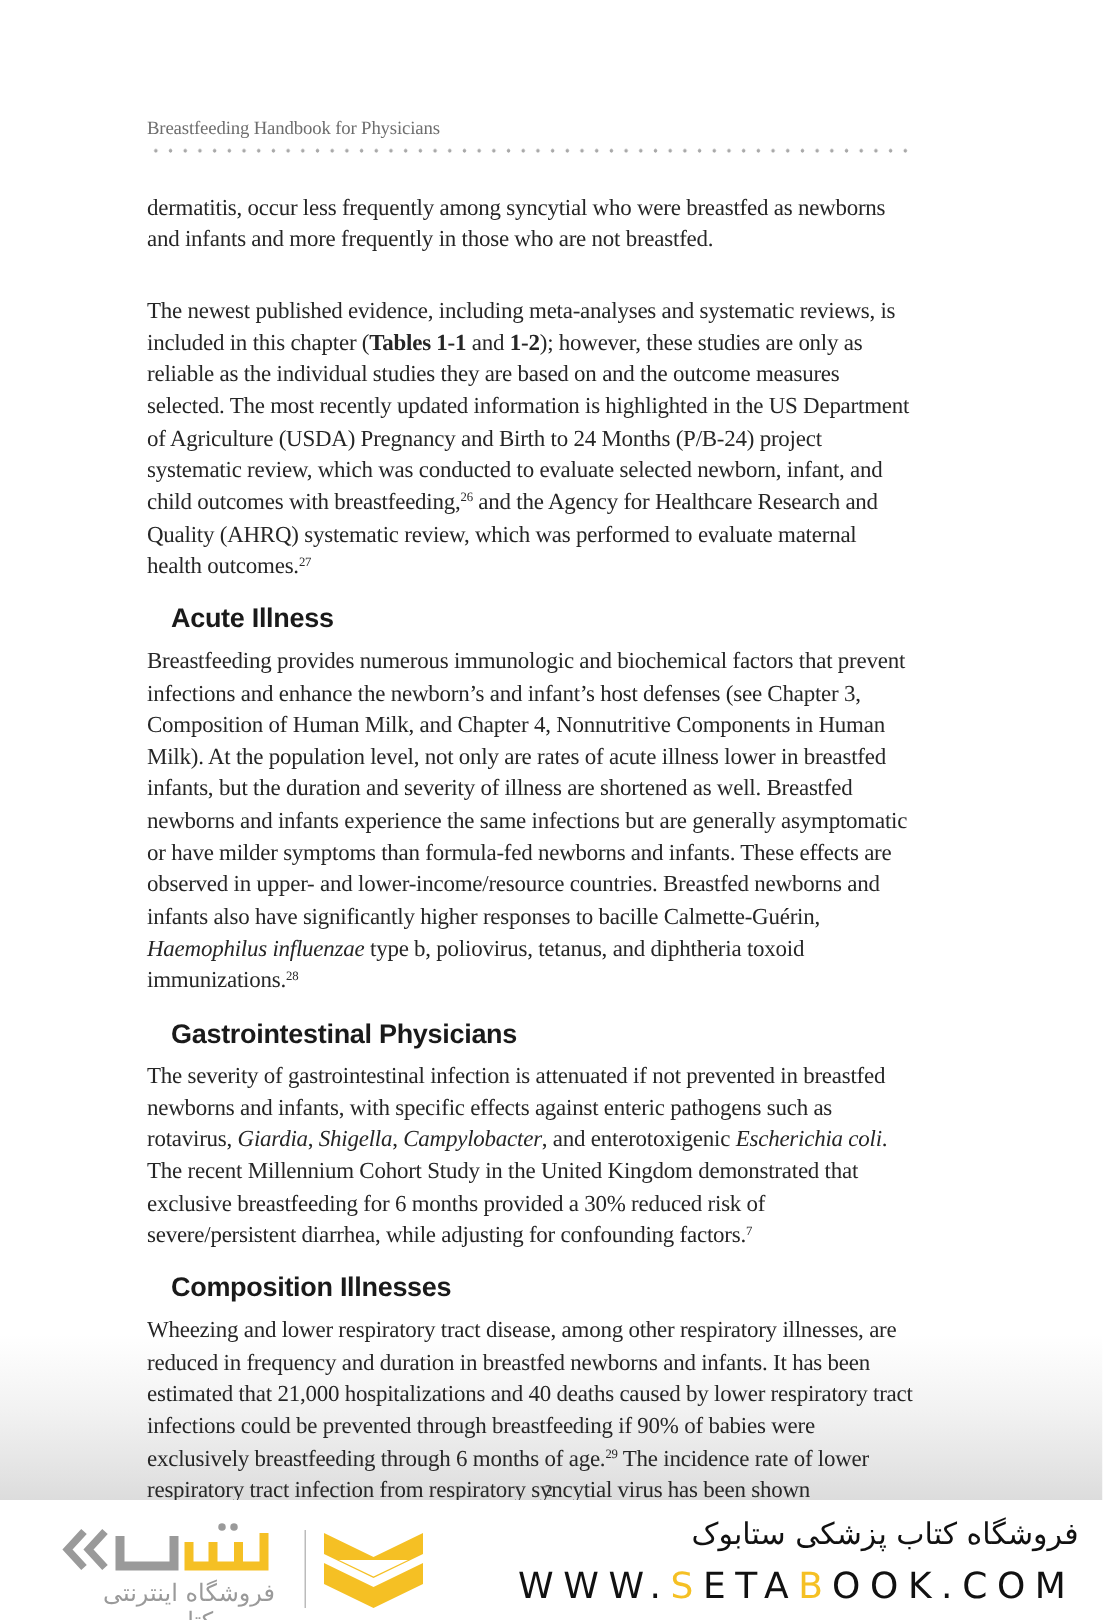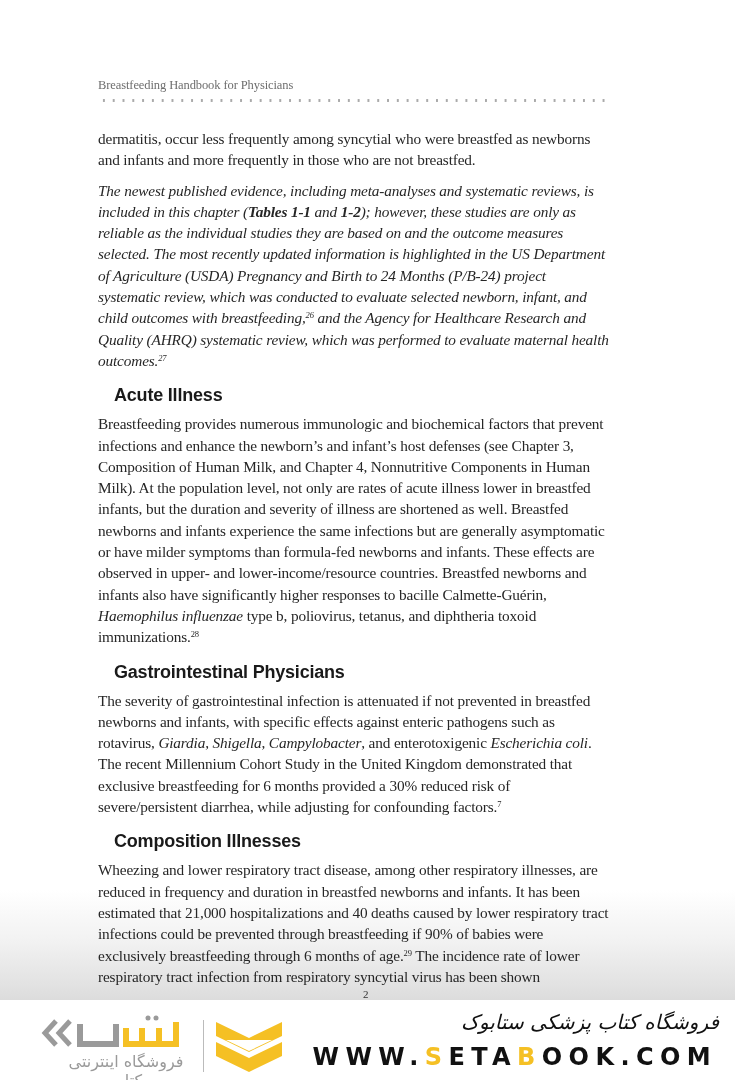--- a/index.html
+++ b/index.html
@@ -50,22 +50,21 @@
     }
     p.body {
       margin: 0;
       font-size: 15.3px;
       line-height: 21.3px;
       color: #262626;
       text-align: left;
       letter-spacing: -0.15px;
     }
     p.body + p.body {
-      margin-top: 9px;
-      font-style: italic;
+      margin-top: 26px;
     }
     sup {
       font-size: 8.5px;
       line-height: 0;
       vertical-align: 5px;
     }
     .bold { font-weight: bold; }
     .ital { font-style: italic; font-family: Liberation Serif, serif; }
     h2.section {
       margin: 12px 0 6px 16px;
@@ -141,31 +140,29 @@
     }
     .store-name {
       position: absolute;
       right: 16px;
       top: 1010px;
       font-family: "DejaVu Sans", sans-serif;
       font-size: 20px;
       color: #111111;
       direction: rtl;
       text-align: right;
-      font-style: italic;
     }
     .store-url {
       position: absolute;
       right: 18px;
       top: 1043px;
       font-family: "DejaVu Sans", sans-serif;
       font-size: 24px;
       letter-spacing: 6.4px;
       color: #111111;
-      font-weight: bold;
     }
     .store-url .accent { color: #f5c024; }
   </style>
 </head>
 <body>
 
 <div class="page">
 
   <div class="running-head">Breastfeeding Handbook for Physicians</div>
   <div class="dotted-rule"></div>

